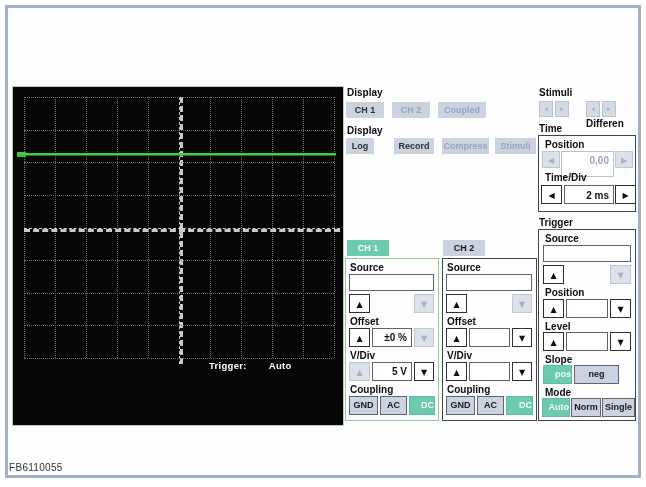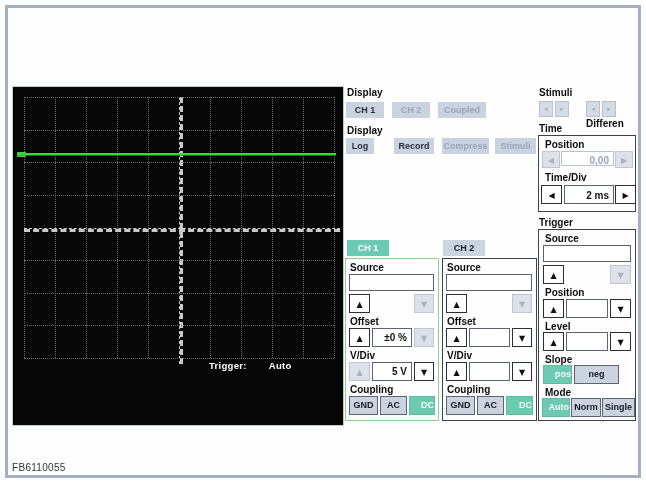--- a/index.html
+++ b/index.html
@@ -28,30 +28,30 @@
   .tabbtn{position:absolute;height:16px;border:none;font-family:"Liberation Sans",sans-serif;
           font-size:9px;font-weight:bold;text-align:center;line-height:16px;padding:0;}
   .box{position:absolute;border:1px solid #3c414b;box-sizing:border-box;background:#fdfefd;}
   .box.green{border-color:#8fce8f;}
   .spin{position:absolute;background:#fff;border:1px solid #2b2f38;box-sizing:border-box;
         padding:0;text-align:center;font-size:8px;line-height:17px;color:#111;cursor:pointer;}
   .spin.dis{background:#dde2ea;border-color:#bfc6d2;color:#a7b1c3;cursor:default;}
   .spin .ic{font-family:"DejaVu Sans",sans-serif;font-size:8px;}
   .tinybtn{position:absolute;width:14px;height:16px;background:#d5dbe5;border:1px solid #bac2cf;
            box-sizing:border-box;text-align:center;padding:0;font-size:7px;line-height:14px;color:#a7b1c3;}
-  .field{position:absolute;height:15px;background:#fff;border:1px solid #5c6474;box-sizing:border-box;
+  .field{position:absolute;height:26px;background:#fff;border:1px solid #5c6474;box-sizing:border-box;
          font-size:10px;font-weight:bold;color:#111;text-align:right;padding:1px 4px 0 0;line-height:15px;}
   .field.dis{color:#98a4ba;border-color:#b9c1cf;}
   .inputbox{position:absolute;height:17px;background:#fff;border:1px solid #5c6474;box-sizing:border-box;
             font-family:"Liberation Sans",sans-serif;font-size:10px;padding:0 3px;}
   .btn-sm{position:absolute;height:19px;background:#cbd3e1;border:1px solid #5c6474;box-sizing:border-box;
           font-family:"Liberation Sans",sans-serif;font-size:9px;font-weight:bold;color:#15181f;
           text-align:center;line-height:17px;padding:0;}
   .btn-sm.teal{border-color:#5fbda2;color:#f4fbf8;text-align:right;}
-  .footer-code{position:absolute;left:0;top:462px;font-size:10px;color:#30343c;letter-spacing:.3px;padding-left:12px;}
+  .footer-code{position:absolute;left:9px;top:462px;font-size:10px;color:#30343c;letter-spacing:.3px;}
 </style>
 </head>
 <body>
 
 <div id="app">
   <div class="frame"></div>
 
   <div class="scope">
     <div class="grid">
         <div class="vline" style="left: 0px;"></div>

